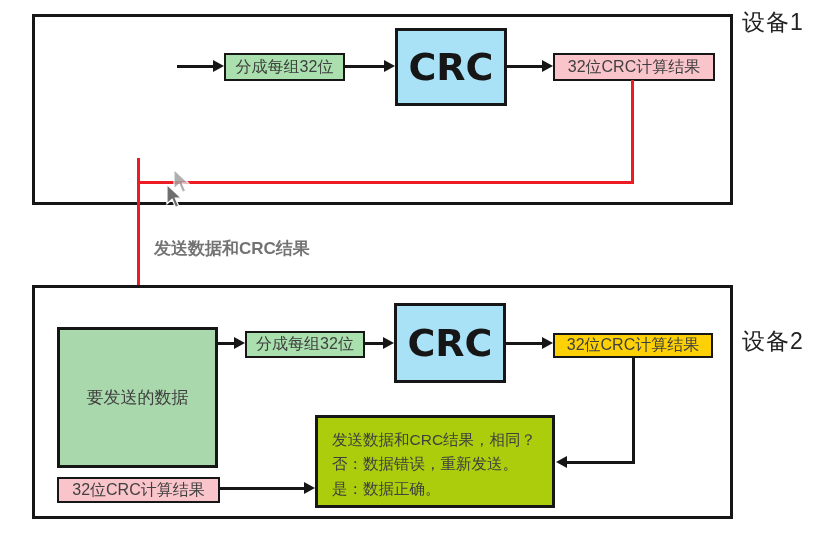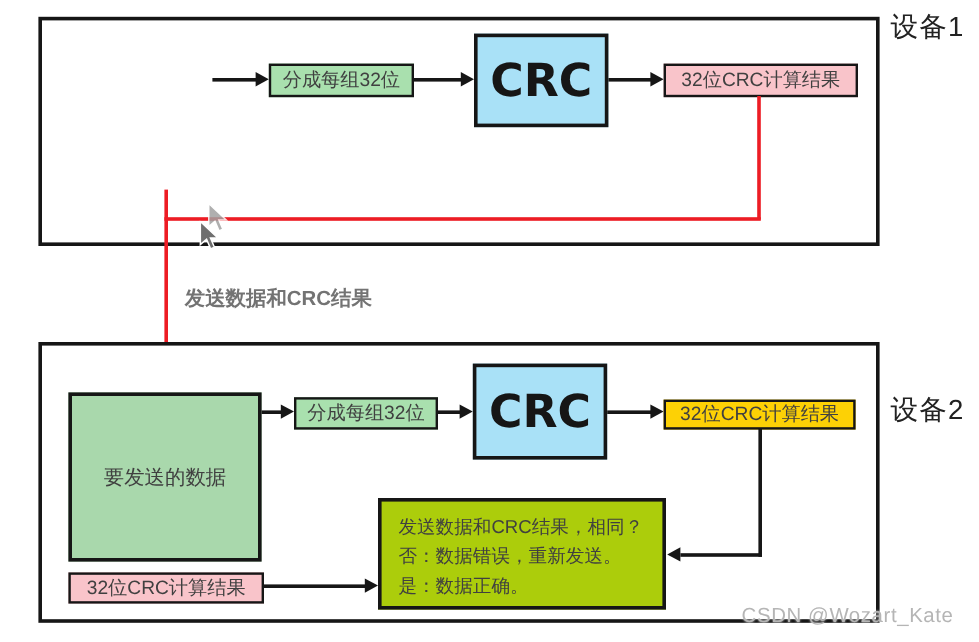--- a/index.html
+++ b/index.html
@@ -113,16 +113,15 @@
   <div class="abs box" id="d2-compare">
     <div>发送数据和CRC结果，相同？</div>
     <div>否：数据错误，重新发送。</div>
     <div>是：数据正确。</div>
   </div>
 
   <div class="abs box small" id="d2-rx-crc">32位CRC计算结果</div>
   <div class="abs hline" style="left:220px; top:487px; width:85px;"></div>
   <div class="abs ah-right" style="left:304px; top:482px;"></div>
 
-  <div class="abs" id="watermark">CSDN @Wozart_Kate</div>
   <div class="abs" id="side-tab"></div>
 
 </div>
 
 </body></html>

